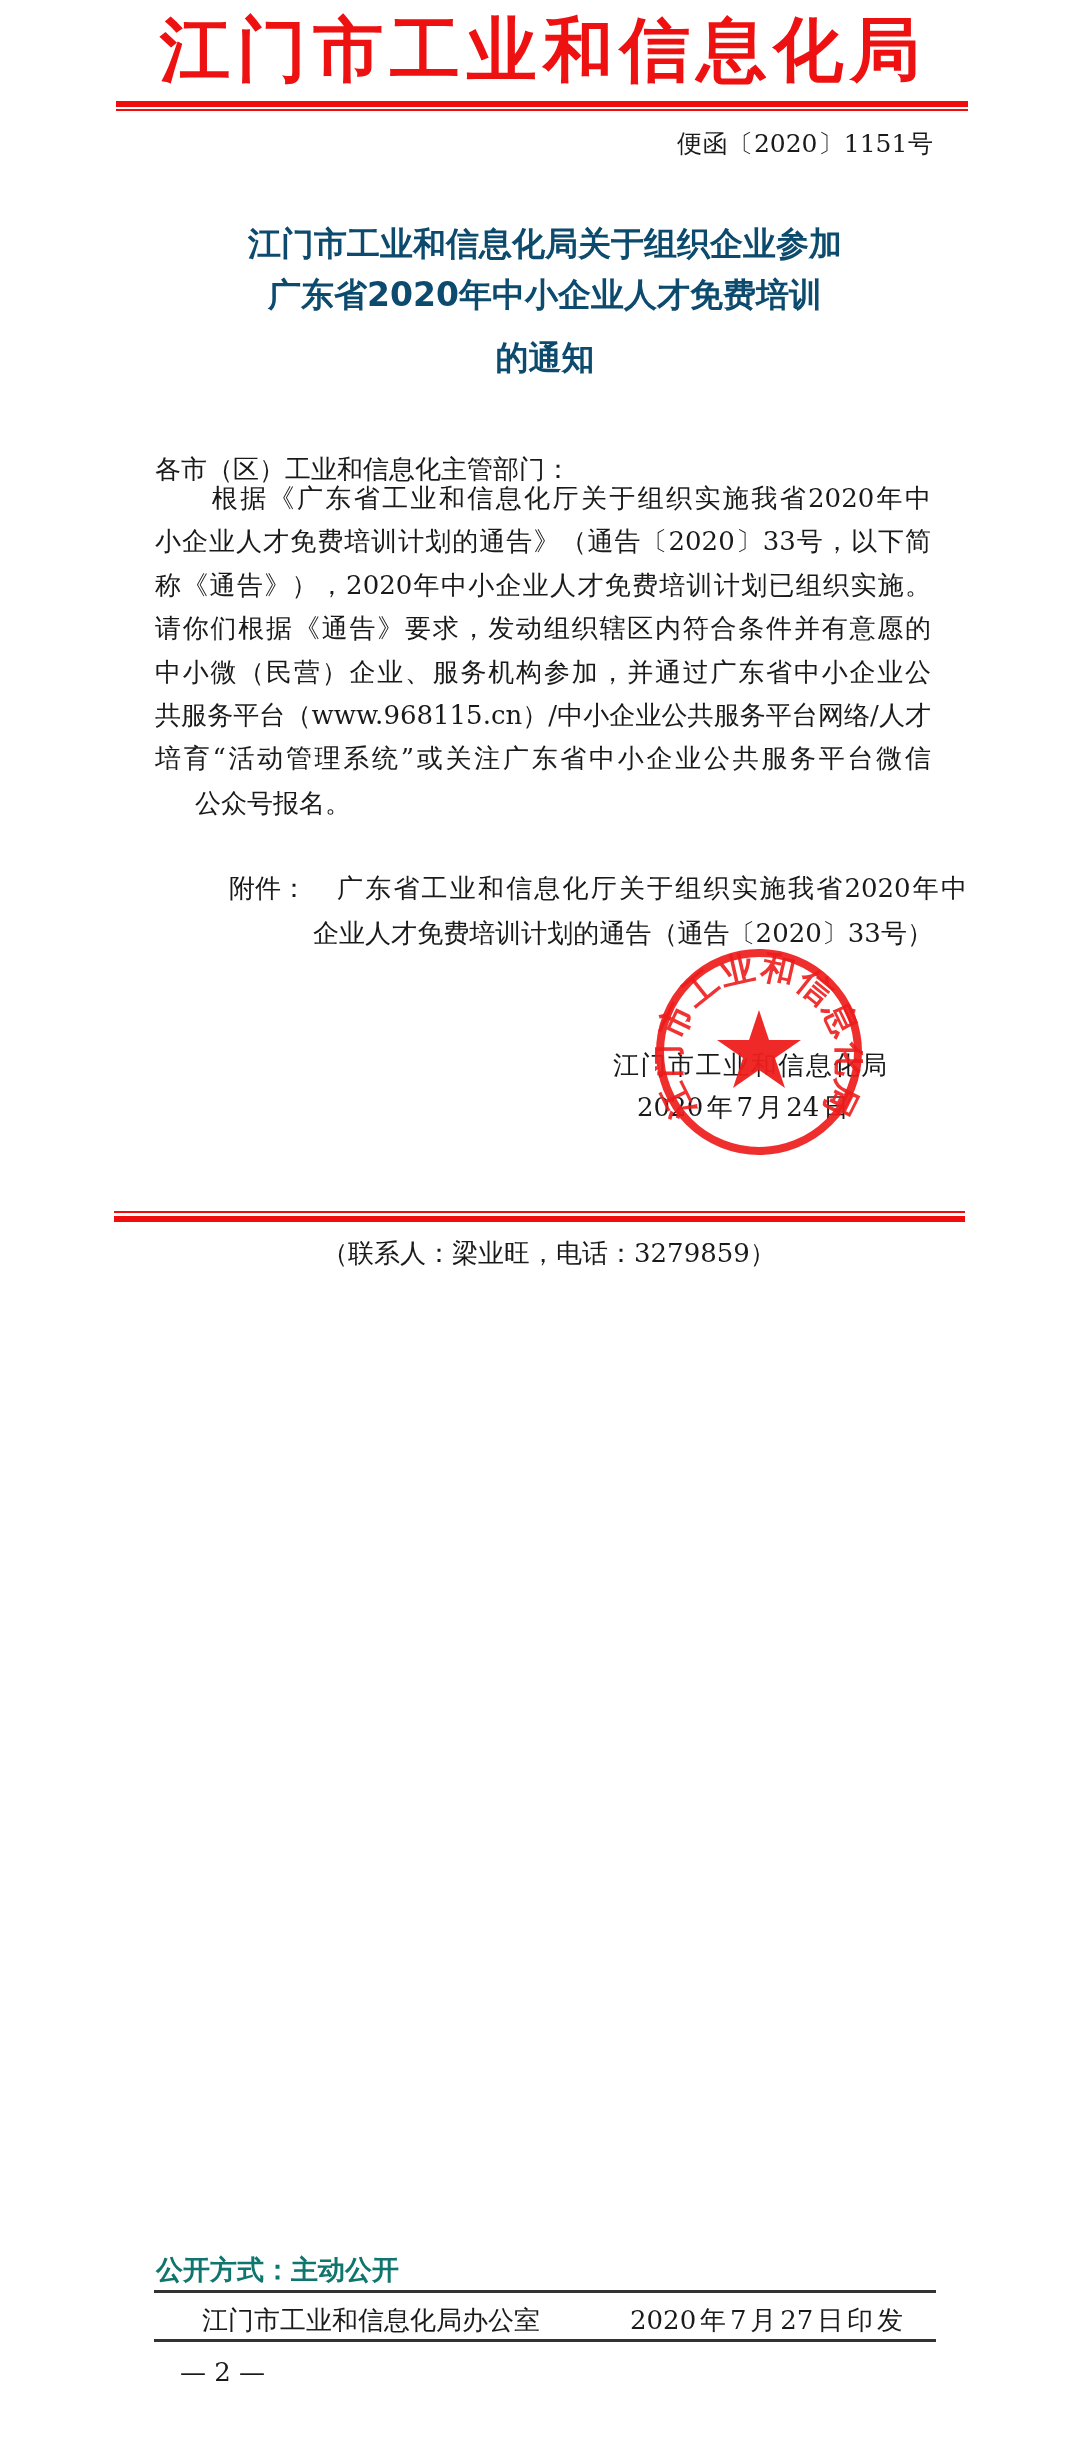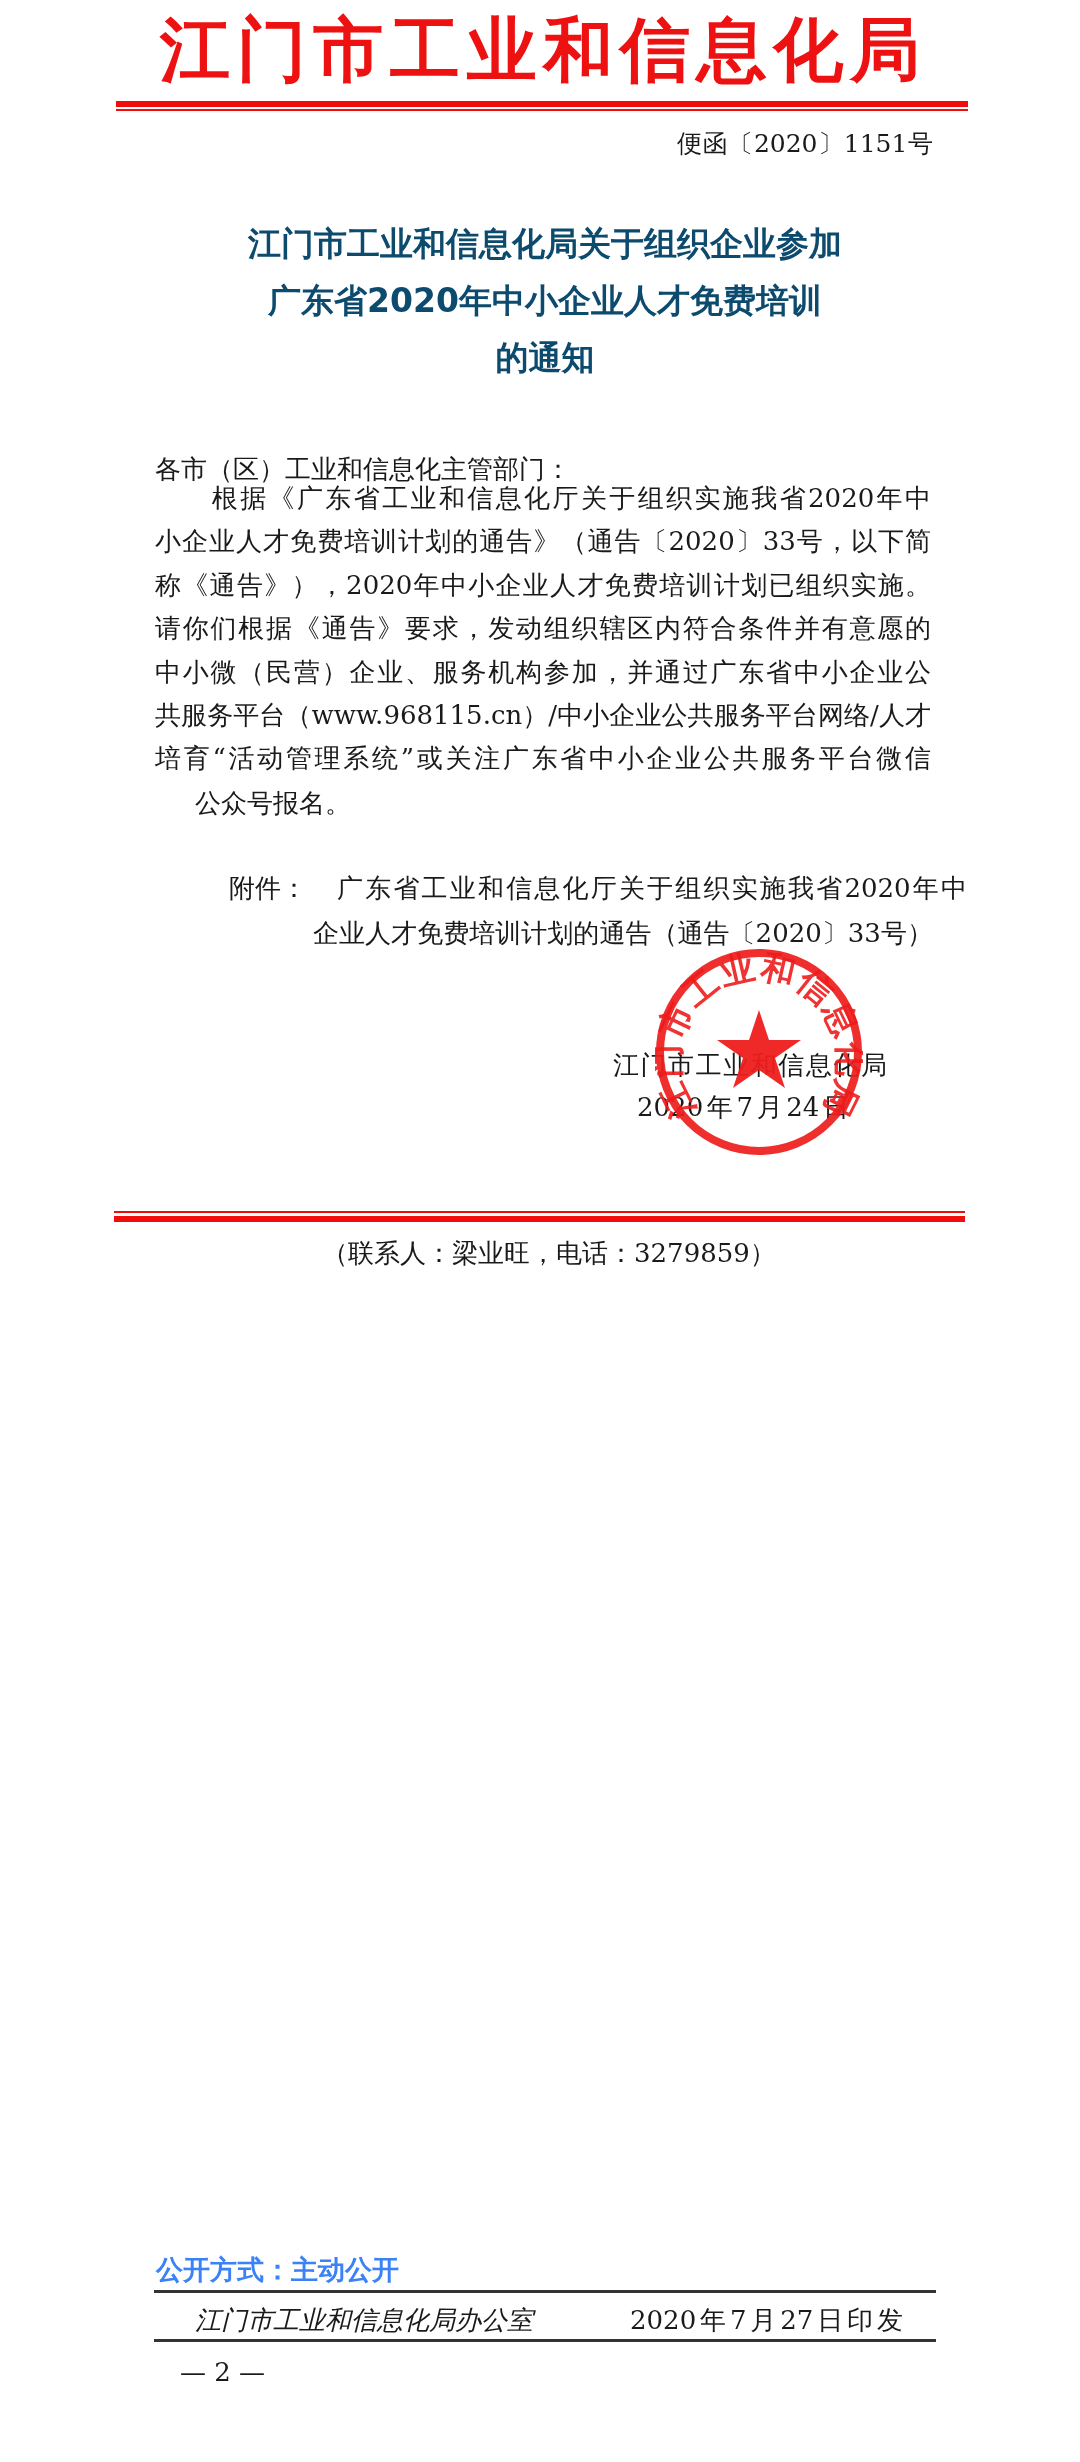--- a/index.html
+++ b/index.html
@@ -14,35 +14,35 @@
   .docnum { left:677px; top:128px; width:256px; font-size:25px; line-height:32px;
             text-align:justify; text-align-last:justify; }
   .title-line { font-size:33px; line-height:40px; font-weight:bold; text-align:center;
                 font-family:"DejaVu Sans","Liberation Sans",sans-serif; color:#0c4a6e; }
   .body-line { font-size:26px; line-height:34px; height:34px; text-align:justify; text-align-last:justify; }
   .body-last { text-align-last:left; }
   .sig { font-size:26px; line-height:34px; }
   .seal { left:655px; top:948px; width:208px; height:208px; }
   .contact { font-size:26px; line-height:34px; }
   .footer-label { font-size:27px; line-height:34px; font-weight:bold;
-                  font-family:"DejaVu Sans","Liberation Sans",sans-serif; color:#3b82f6; }
+                  font-family:"DejaVu Sans","Liberation Sans",sans-serif; color:#0f766e; }
   .footer-rule { background:#333; height:3px; }
   .footer-text { font-size:26px; line-height:34px; }
 </style>
 </head>
 <body>
 
 <div class="abs header-title">江门市工业和信息化局</div>
 <div class="abs rule-red-thick" style="left:116px; top:101px; width:852px;"></div>
 <div class="abs rule-red-thin" style="left:116px; top:109px; width:852px;"></div>
 
 <div class="abs docnum">便函〔2020〕1151号</div>
 
 <div class="abs title-line" style="left:140px; top:224px; width:810px;">江门市工业和信息化局关于组织企业参加</div>
-<div class="abs title-line" style="left:140px; top:281px; width:810px;">广东省2020年中小企业人才免费培训</div>
+<div class="abs title-line" style="left:140px; top:275px; width:810px;">广东省2020年中小企业人才免费培训</div>
 <div class="abs title-line" style="left:140px; top:338px; width:810px;">的通知</div>
 
 <div class="abs sig" style="left:155px; top:436px;margin-top:16px;">各市（区）工业和信息化主管部门：</div>
 
 <div class="abs body-line" style="left:155px; top:481px; width:776px;">　　根据《广东省工业和信息化厅关于组织实施我省2020年中</div>
 <div class="abs body-line" style="left:155px; top:524px; width:776px;">小企业人才免费培训计划的通告》（通告〔2020〕33号，以下简</div>
 <div class="abs body-line" style="left:155px; top:568px; width:776px;">称《通告》），2020年中小企业人才免费培训计划已组织实施。</div>
 <div class="abs body-line" style="left:155px; top:611px; width:776px;">请你们根据《通告》要求，发动组织辖区内符合条件并有意愿的</div>
 <div class="abs body-line" style="left:155px; top:655px; width:776px;">中小微（民营）企业、服务机构参加，并通过广东省中小企业公</div>
 <div class="abs body-line" style="left:155px; top:698px; width:776px;">共服务平台（www.968115.cn）/中小企业公共服务平台网络/人才</div>
@@ -69,16 +69,16 @@
   </svg>
 </div>
 
 <div class="abs rule-red-thin" style="left:114px; top:1211px; width:851px;"></div>
 <div class="abs rule-red-thick" style="left:114px; top:1216px; width:851px;"></div>
 
 <div class="abs contact" style="left:322px; top:1236px;">（联系人：梁业旺，电话：3279859）</div>
 
 <div class="abs footer-label" style="left:156px; top:2253px;">公开方式：主动公开</div>
 <div class="abs footer-rule" style="left:154px; top:2290px; width:782px;"></div>
-<div class="abs footer-text" style="left:195px; top:2303px;font-style:italic;">江门市工业和信息化局办公室</div>
+<div class="abs footer-text" style="left:202px; top:2303px;">江门市工业和信息化局办公室</div>
 <div class="abs body-line" style="left:630px; top:2303px; width:273px;">2020年7月27日印发</div>
 <div class="abs footer-rule" style="left:154px; top:2339px; width:782px;"></div>
 <div class="abs footer-text" style="left:180px; top:2355px;">— 2 —</div>
 
 </body></html>

